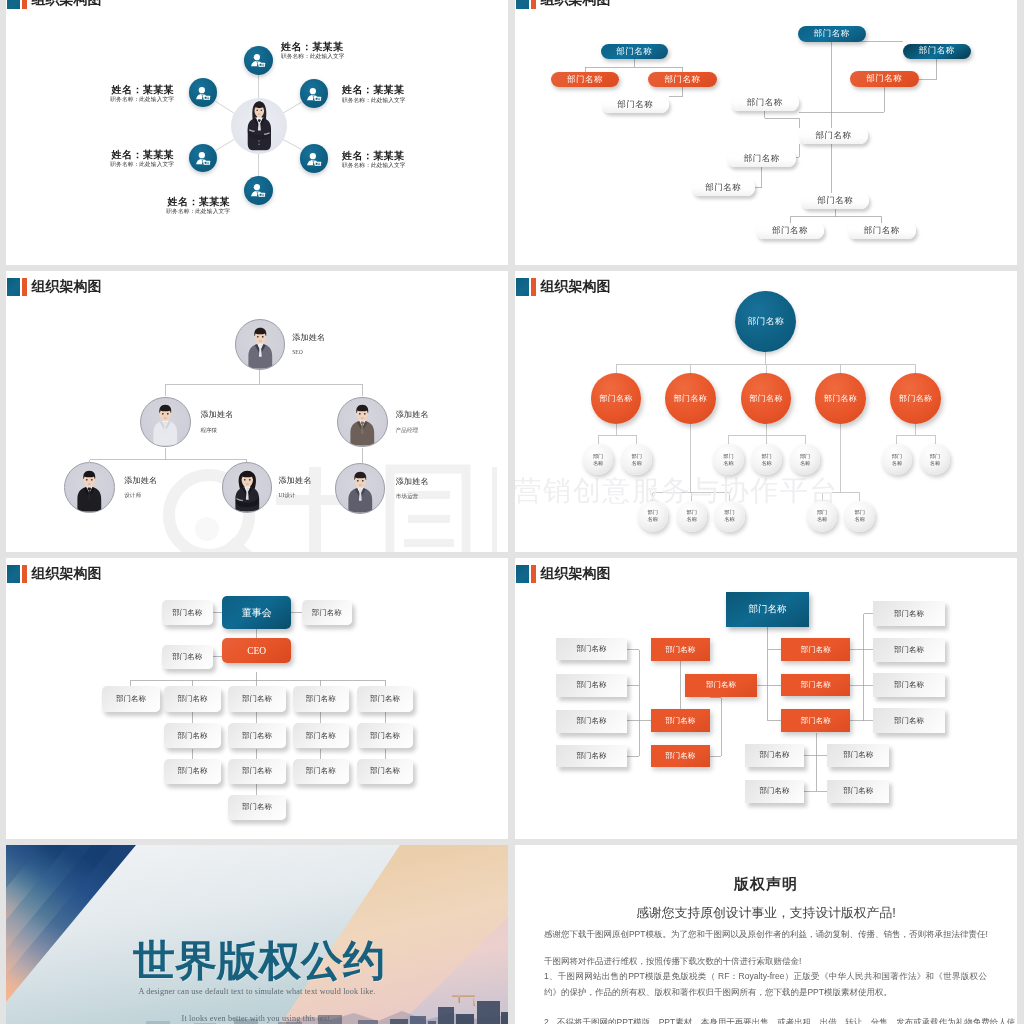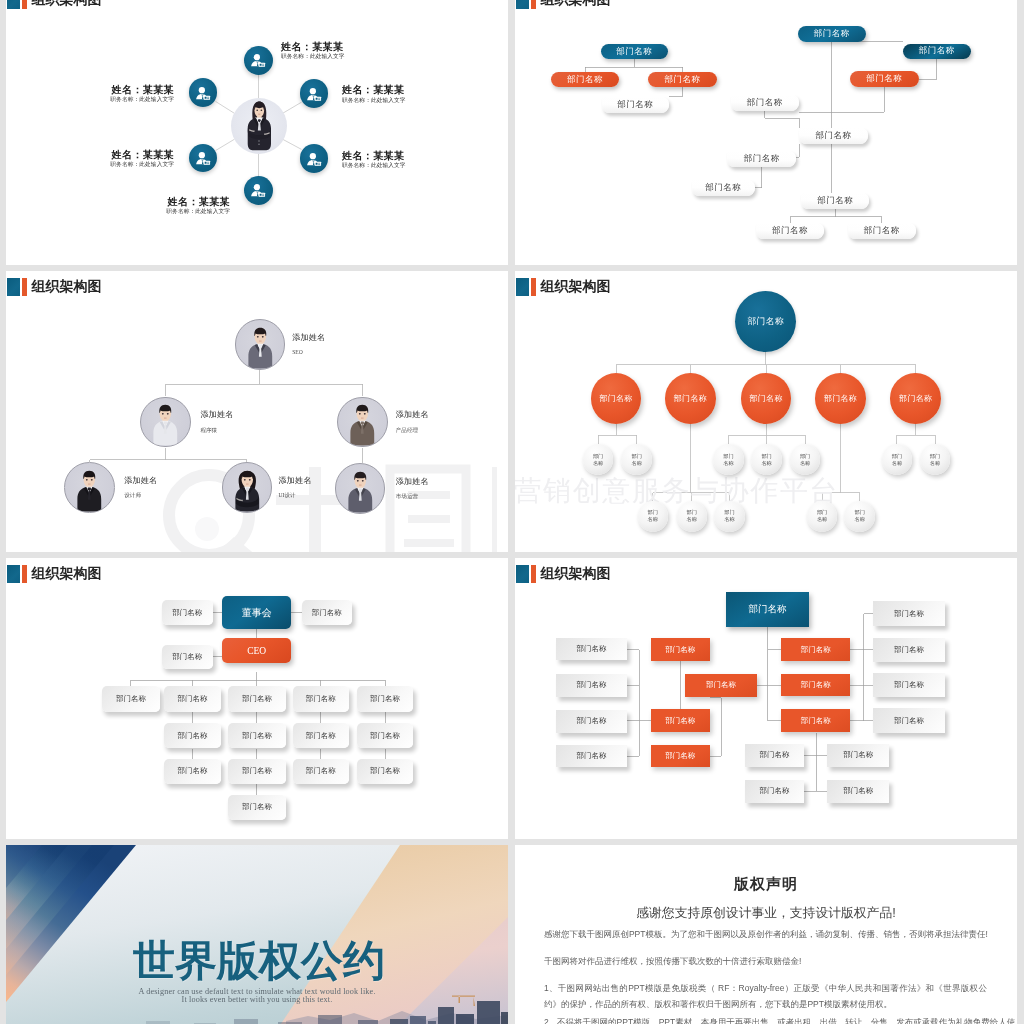--- a/index.html
+++ b/index.html
@@ -68,21 +68,21 @@
 
   .nm3{position:absolute;color:#2a2a2a;}
   .nm3 .p1{font-size:8.1px;white-space:nowrap;line-height:9.5px;letter-spacing:.2px;}
   .nm3 .p2{font-size:5.6px;white-space:nowrap;margin-top:7px;color:#4a4a4a;line-height:7px;}
 
   .ty-h{position:absolute;left:127px;top:95px;font-size:42px;font-weight:bold;
         color:#17607e;letter-spacing:0px;line-height:42px;
         text-shadow:0.8px 0.8px 0 rgba(255,255,255,.25);}
   .ty-s{position:absolute;left:0;right:0;top:141.5px;text-align:center;
         font-size:8.2px;color:#5e6a72;letter-spacing:.15px;}
-  .ty-s2{position:absolute;left:0;right:0;top:150px;text-align:center;
+  .ty-s2{position:absolute;left:0;right:0;top:169px;text-align:center;
         font-size:8.2px;color:#5e6a72;letter-spacing:.15px;}
 
   .cr-h{position:absolute;left:0;right:0;top:30px;text-align:center;
         font-size:15px;font-weight:bold;color:#2d2d2d;letter-spacing:1px;
         font-family:"Liberation Sans","DejaVu Sans",sans-serif;}
   .cr-sub{position:absolute;left:0;right:0;top:60.3px;text-align:center;
         font-size:12.8px;color:#444;letter-spacing:0px;
         font-family:"Liberation Sans","DejaVu Sans",sans-serif;}
   .cr-p{position:absolute;left:28.9px;width:443px;font-size:8.5px;color:#5e5e5e;
         line-height:15.8px;letter-spacing:0px;white-space:nowrap;
@@ -733,17 +733,17 @@
      <div class="ty-h">世界版权公约</div>
      <div class="ty-s">A designer can use default text to simulate what text would look like.</div>
      <div class="ty-s2">It looks even better with you using this text.</div>
    </div>
 
    <div class="slide" id="s8">
      <div class="cr-h">版权声明</div>
      <div class="cr-sub">感谢您支持原创设计事业，支持设计版权产品!</div>
      <div class="cr-p" style="top:82px;">感谢您下载千图网原创PPT模板。为了您和千图网以及原创作者的利益，诵勿复制、传播、销售，否则将承担法律责任!</div>
      <div class="cr-p" style="top:109.3px;">千图网将对作品进行维权，按照传播下载次数的十倍进行索取赔偿金!</div>
-     <div class="cr-p cr-just" style="top:136px;">1、千图网网站出售的PPT模版是免版税类（ RF：Royalty-free）正版受《中华人民共和国著作法》和《世界版权公约》的保护，作品的所有权、版权和著作权归千图网所有，您下载的是PPT模版素材使用权。</div>
+     <div class="cr-p cr-just" style="top:124px;">1、千图网网站出售的PPT模版是免版税类（ RF：Royalty-free）正版受《中华人民共和国著作法》和《世界版权公约》的保护，作品的所有权、版权和著作权归千图网所有，您下载的是PPT模版素材使用权。</div>
      <div class="cr-p" style="top:169.6px;">2、不得将千图网的PPT模版、PPT素材，本身用于再要出售、或者出租、出借、转让、分售、发布或承载作为礼物免费给人使</div>
    </div>
     </div>
 </div>
 
 </body></html>

